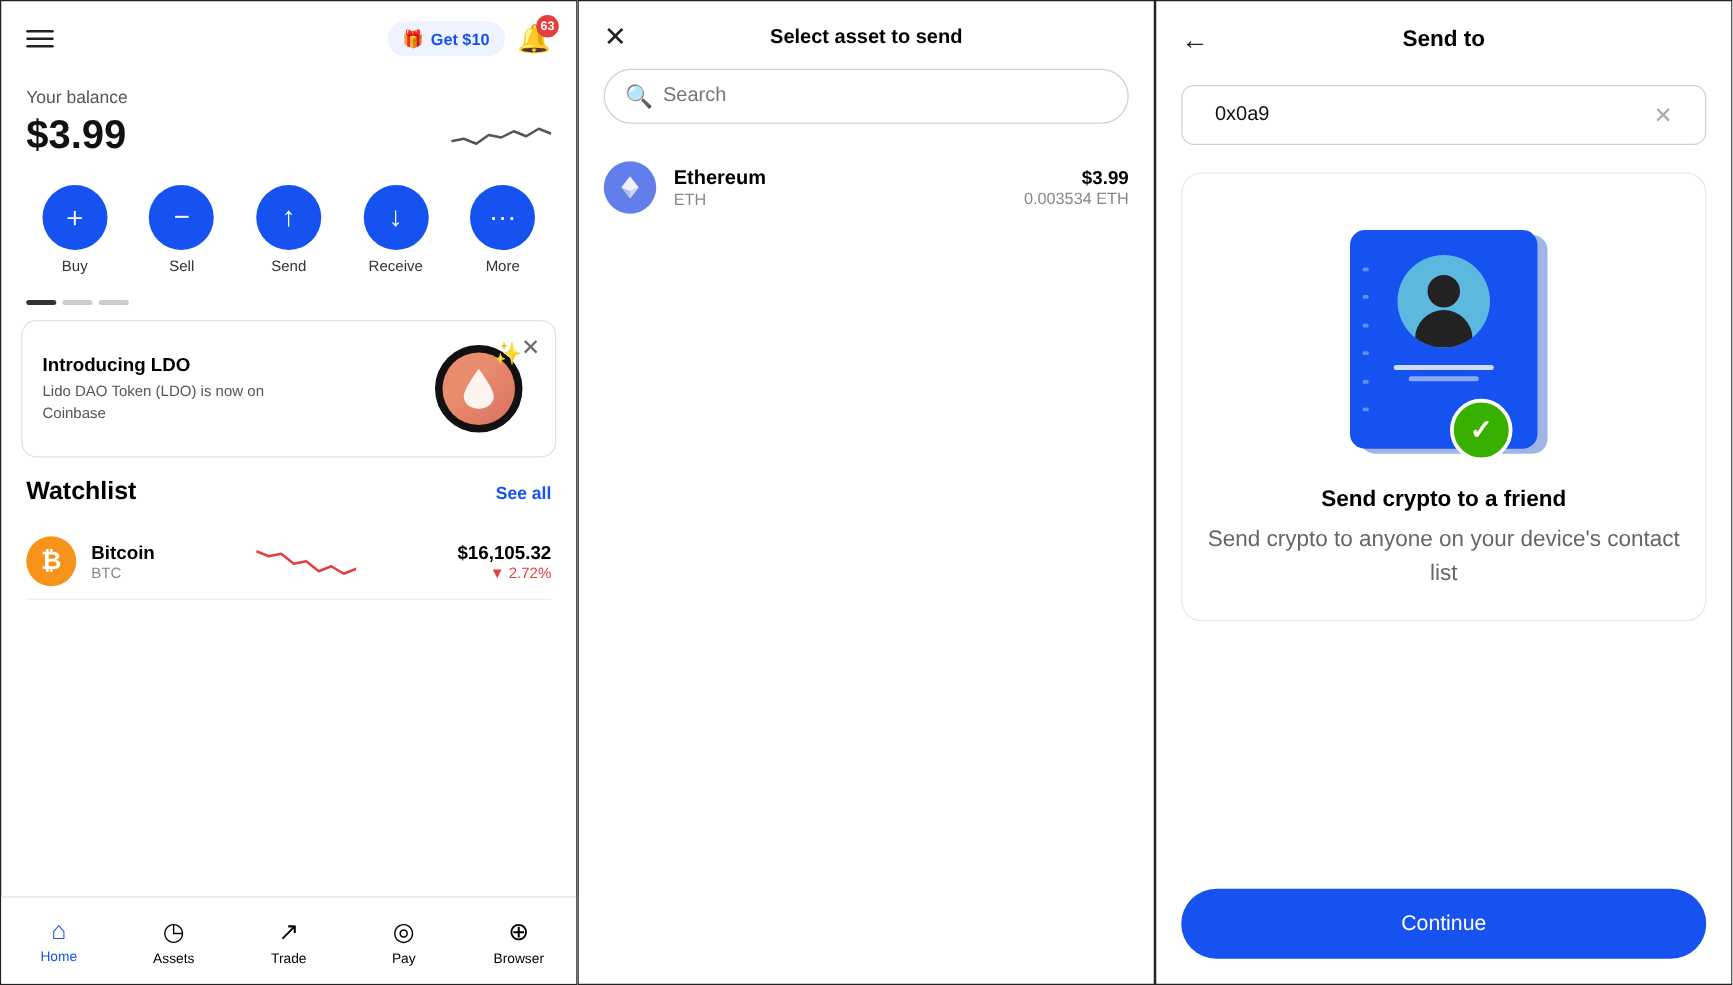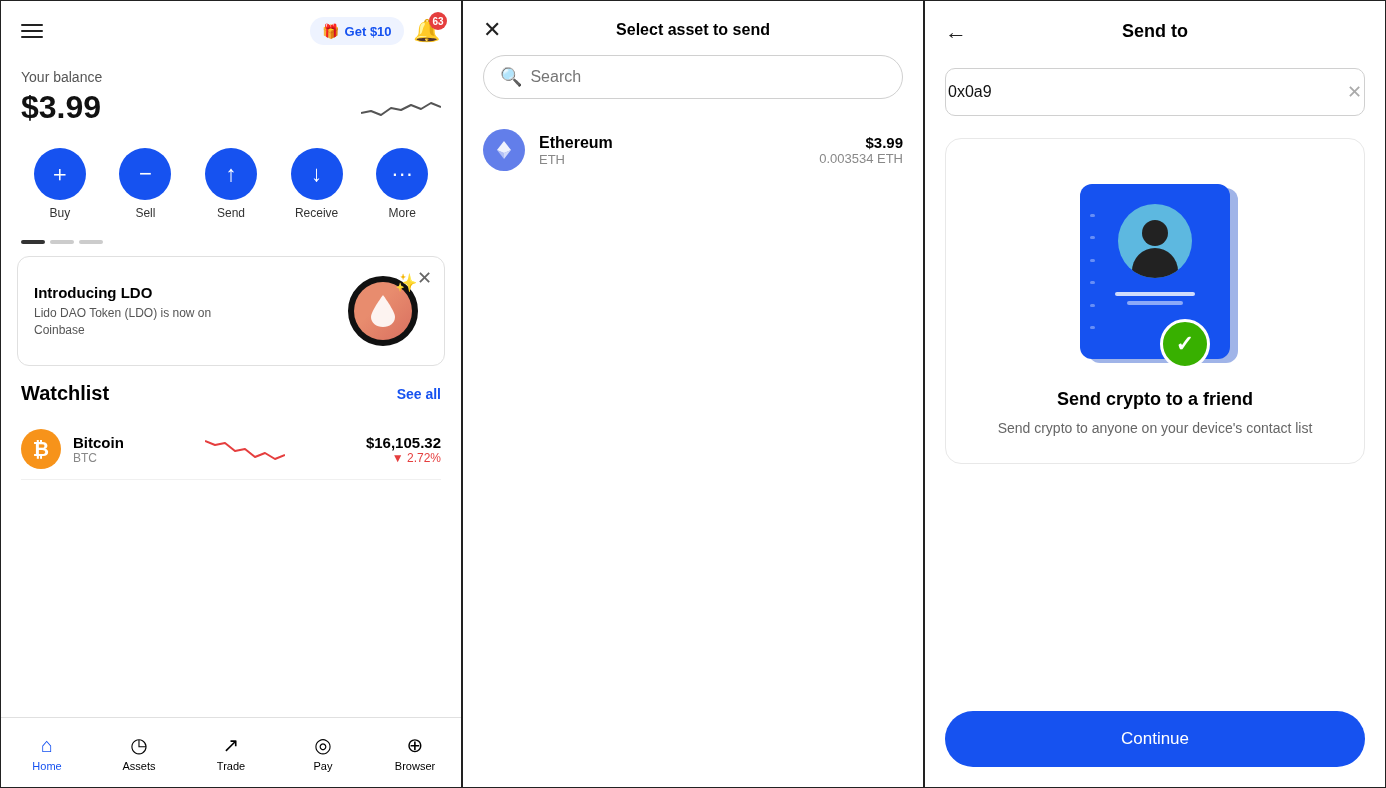--- a/index.html
+++ b/index.html
@@ -212,21 +212,21 @@
       background: none; border: none; cursor: pointer;
       font-size: 22px; color: #222;
     }
     .send-title { font-size: 18px; font-weight: 700; }
 
     .to-section { padding: 10px 20px 12px; }
     .to-label { font-size: 14px; color: #555; margin-bottom: 8px; }
     .to-input-row {
       display: flex; align-items: center; justify-content: space-between;
       border: 1.5px solid #d0d0d0; border-radius: 10px;
-      padding: 12px 2px;
+      padding: 12px 26px;
     }
     .to-address { font-size: 16px; color: #111; }
     .clear-btn { background: none; border: none; cursor: pointer; color: #aaa; font-size: 18px; }
 
     .send-illustration {
       margin: 10px 20px;
       border: 1.5px solid #e8e8e8; border-radius: 16px;
       padding: 30px 20px 24px;
       display: flex; flex-direction: column; align-items: center;
     }
@@ -237,21 +237,21 @@
 
     .check-badge {
       position: absolute; bottom: 0; left: 50%; transform: translateX(-50%) translateX(30px);
       width: 50px; height: 50px; border-radius: 50%;
       background: #38b000; display: flex; align-items: center; justify-content: center;
       color: #fff; font-size: 22px; font-weight: 700;
       border: 3px solid #fff;
     }
 
     .send-promo-title { font-size: 18px; font-weight: 700; margin-bottom: 8px; text-align: right; }
-    .send-promo-desc { font-size: 14px; color: #666; text-align: center; line-height: 1.5; }
+    .send-promo-desc { font-size: 18px; color: #666; text-align: center; line-height: 1.5; }
 
     .continue-btn {
       position: absolute; bottom: 20px; left: 20px; right: 20px;
       background: #1652f0; color: #fff; border: none; border-radius: 30px;
       padding: 18px; font-size: 17px; font-weight: 400; cursor: pointer;
     }
   </style>
 </head>
 <body>
 

